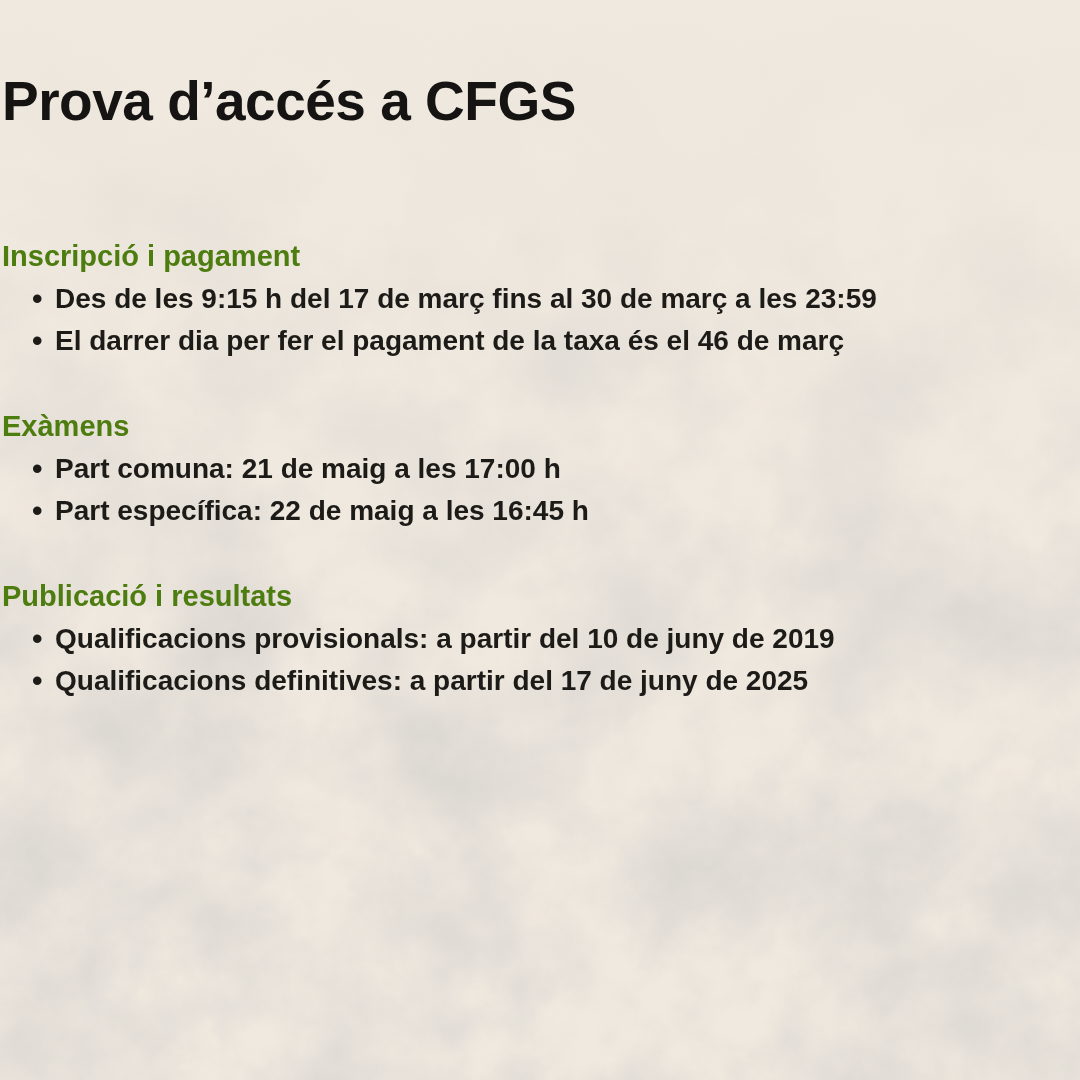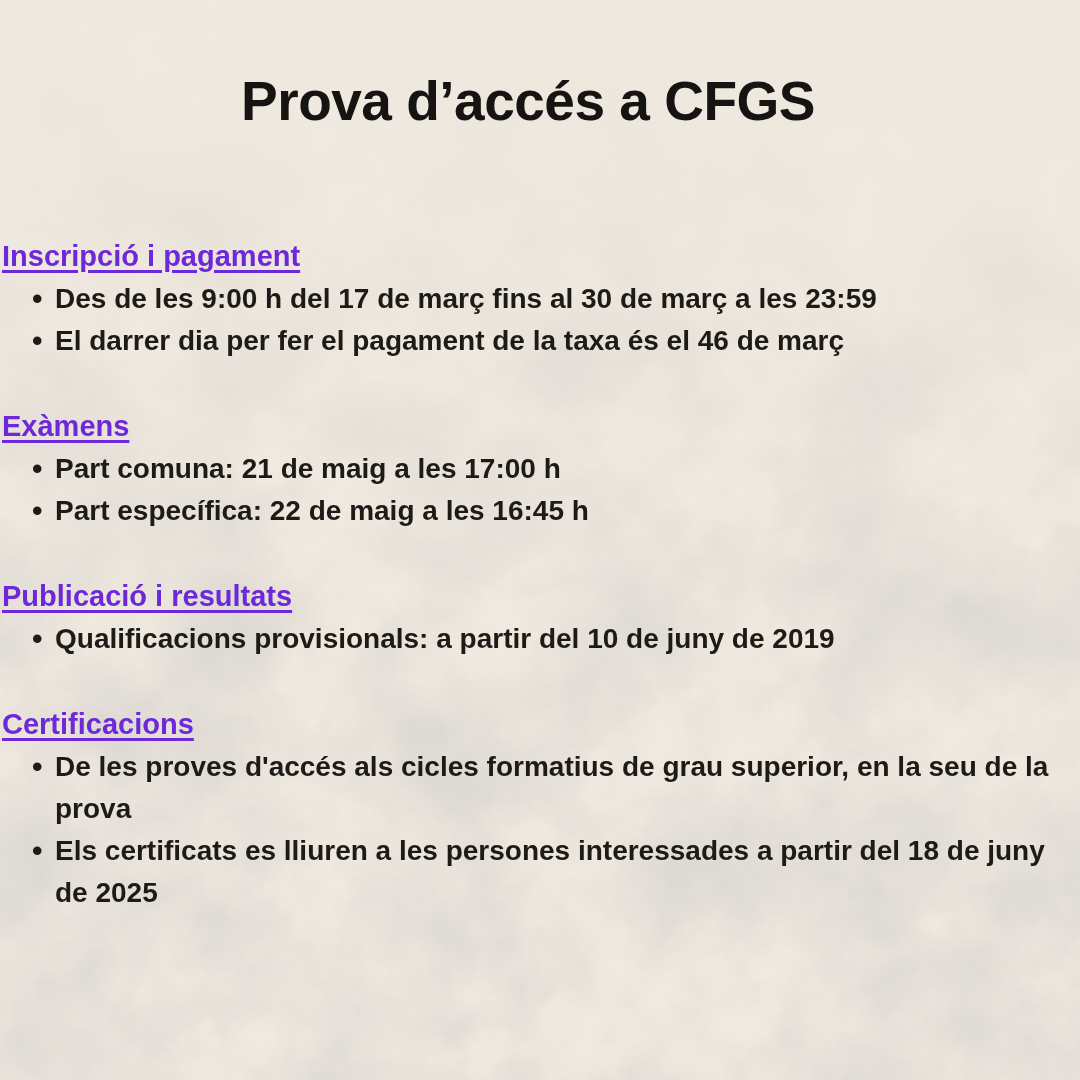--- a/index.html
+++ b/index.html
@@ -33,39 +33,38 @@
   }
   .poster {
     position: absolute;
     inset: 0;
     box-sizing: border-box;
     padding: 70px 26px 0 2px;
     color: #1D1B18;
   }
   .title {
     margin: 0;
-    text-align: center;
+    text-align: left;
     font-size: 55px;
     font-weight: bold;
     line-height: 1.15;
     letter-spacing: -0.5px;
     color: #161412;
   }
   .sections { }
   .section { margin-top: 47px; }
   .section:first-of-type { margin-top: 106px; }
   .section-heading {
     margin: 0;
     font-size: 29px;
     font-weight: bold;
     line-height: 35px;
-    text-decoration: underline;
     text-decoration-thickness: 2.5px;
     text-underline-offset: 4px;
-    color: #6d28d9;
+    color: #4d7c0f;
   }
   .section-list {
     margin: 4px 0 0 0;
     padding: 0;
     list-style: none;
   }
   .section-list li {
     position: relative;
     padding-left: 53px;
     font-size: 28px;
@@ -107,41 +106,35 @@
   <rect width="1080" height="1080" filter="url(#grunge2)" opacity="0.45"></rect>
 </svg>
 <div class="bg-veil"></div>
 
 <div class="poster">
   <h1 class="title">Prova d’accés a CFGS</h1>
   <div class="sections">
   <div class="section">
     <h2 class="section-heading">Inscripció i pagament</h2>
     <ul class="section-list">
-          <li>Des de les 9:00 h del 17 de març fins al 30 de març a les 23:59</li>
+          <li>Des de les 9:15 h del 17 de març fins al 30 de març a les 23:59</li>
           <li>El darrer dia per fer el pagament de la taxa és el 46 de març</li>
         </ul>
   </div>
 
   <div class="section">
     <h2 class="section-heading">Exàmens</h2>
     <ul class="section-list">
           <li>Part comuna: 21 de maig a les 17:00 h</li>
           <li>Part específica: 22 de maig a les 16:45 h</li>
         </ul>
   </div>
 
   <div class="section">
     <h2 class="section-heading">Publicació i resultats</h2>
     <ul class="section-list">
           <li>Qualificacions provisionals: a partir del 10 de juny de 2019</li>
+          <li>Qualificacions definitives: a partir del 17 de juny de 2025</li>
         </ul>
   </div>
 
-  <div class="section">
-    <h2 class="section-heading">Certificacions</h2>
-    <ul class="section-list">
-          <li>De les proves d'accés als cicles formatius de grau superior, en la seu de la prova</li>
-          <li>Els certificats es lliuren a les persones interessades a partir del 18 de juny de 2025</li>
-        </ul>
-  </div>
 </div>
 </div>
 
 </body></html>

